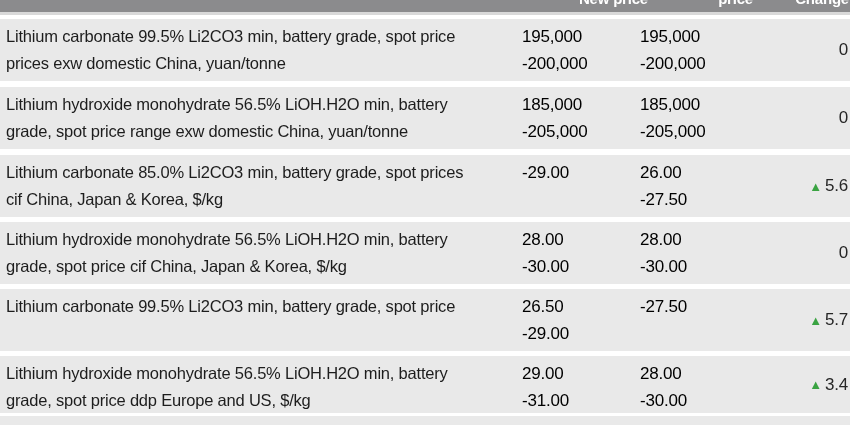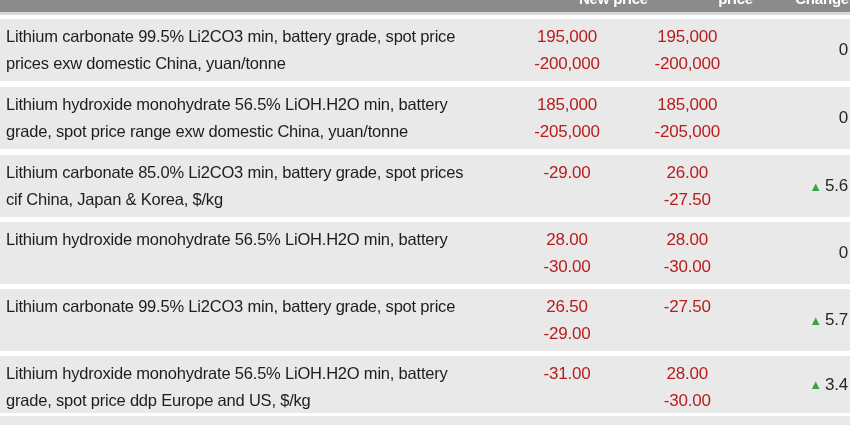--- a/index.html
+++ b/index.html
@@ -31,22 +31,22 @@
   
   .row {
     position:absolute; left:0; width:850px; height:62px;
     background:#e9e9e9; display:flex;gap:28px;
   }
   .desc {
     width:548px; padding:4px 0 0 6px;
     font-size:16.5px; line-height:27px; color:#1d1d1d;
   }
   .col {
-    width:100px; padding-top:4px; text-align:center;
-    font-size:17px; line-height:27px; color:#b91c1c;
+    width:100px; padding-top:4px; text-align:left;
+    font-size:17px; line-height:27px; color:#000000;
   }
   .col2 { width:105px; }
   .change {
     width:97px; display:flex; align-items:center; justify-content:flex-end;
     padding-right:2px; font-size:17px; color:#262626;
   }
   .tri { color:#3aa342; font-size:13px; margin-right:3px; line-height:1; }
   
   .row.partial { top:416px; height:62px; }
 </style>
@@ -117,20 +117,21 @@
     </div>
     <div class="change">
       <span class="tri">▲</span>
       <span>5.6</span>
     </div>
   </div>
 
   <div class="row" style="top:222px">
     <div class="desc">
       <div>Lithium hydroxide monohydrate 56.5% LiOH.H2O min, battery</div>
+      <div>grade, spot price cif China, Japan &amp; Korea, $/kg</div>
     </div>
     <div class="col">
       <div>28.00</div>
       <div>-30.00</div>
     </div>
     <div class="col col2">
       <div>28.00</div>
       <div>-30.00</div>
     </div>
     <div class="change">
@@ -155,20 +156,21 @@
       <span>5.7</span>
     </div>
   </div>
 
   <div class="row" style="top:356px; height:57px">
     <div class="desc">
       <div>Lithium hydroxide monohydrate 56.5% LiOH.H2O min, battery</div>
       <div>grade, spot price ddp Europe and US, $/kg</div>
     </div>
     <div class="col">
+      <div>29.00</div>
       <div>-31.00</div>
     </div>
     <div class="col col2">
       <div>28.00</div>
       <div>-30.00</div>
     </div>
     <div class="change">
       <span class="tri">▲</span>
       <span>3.4</span>
     </div>

